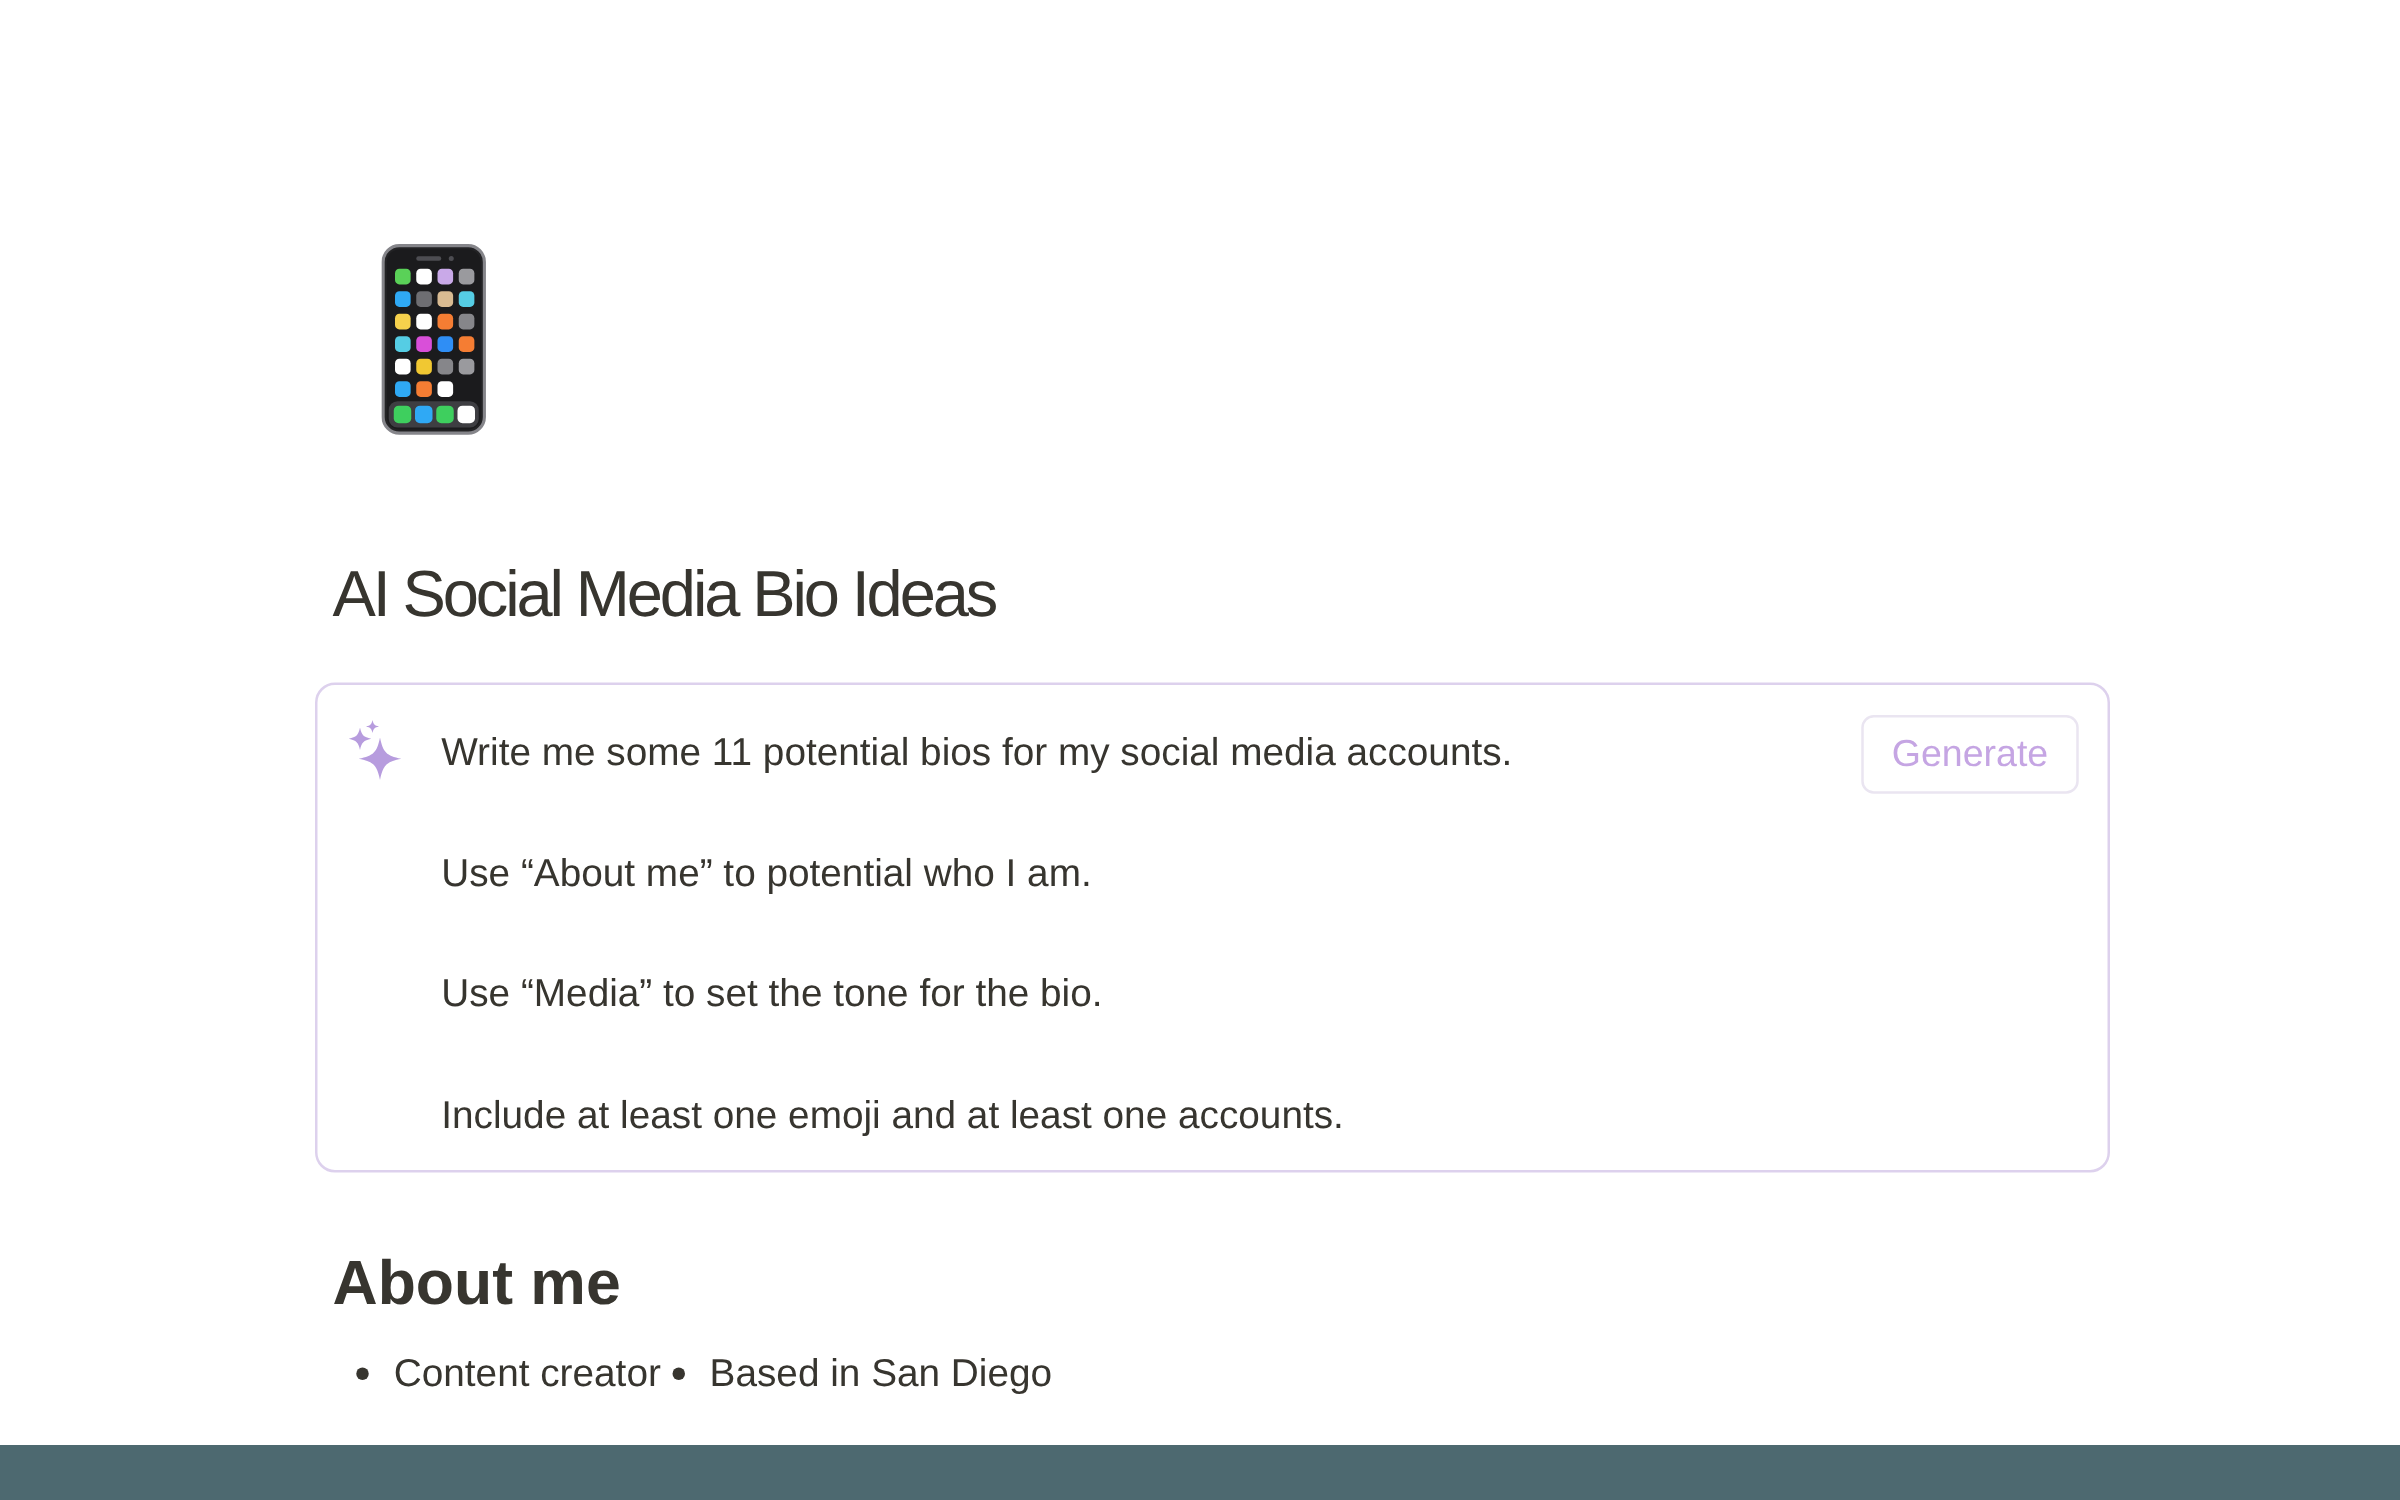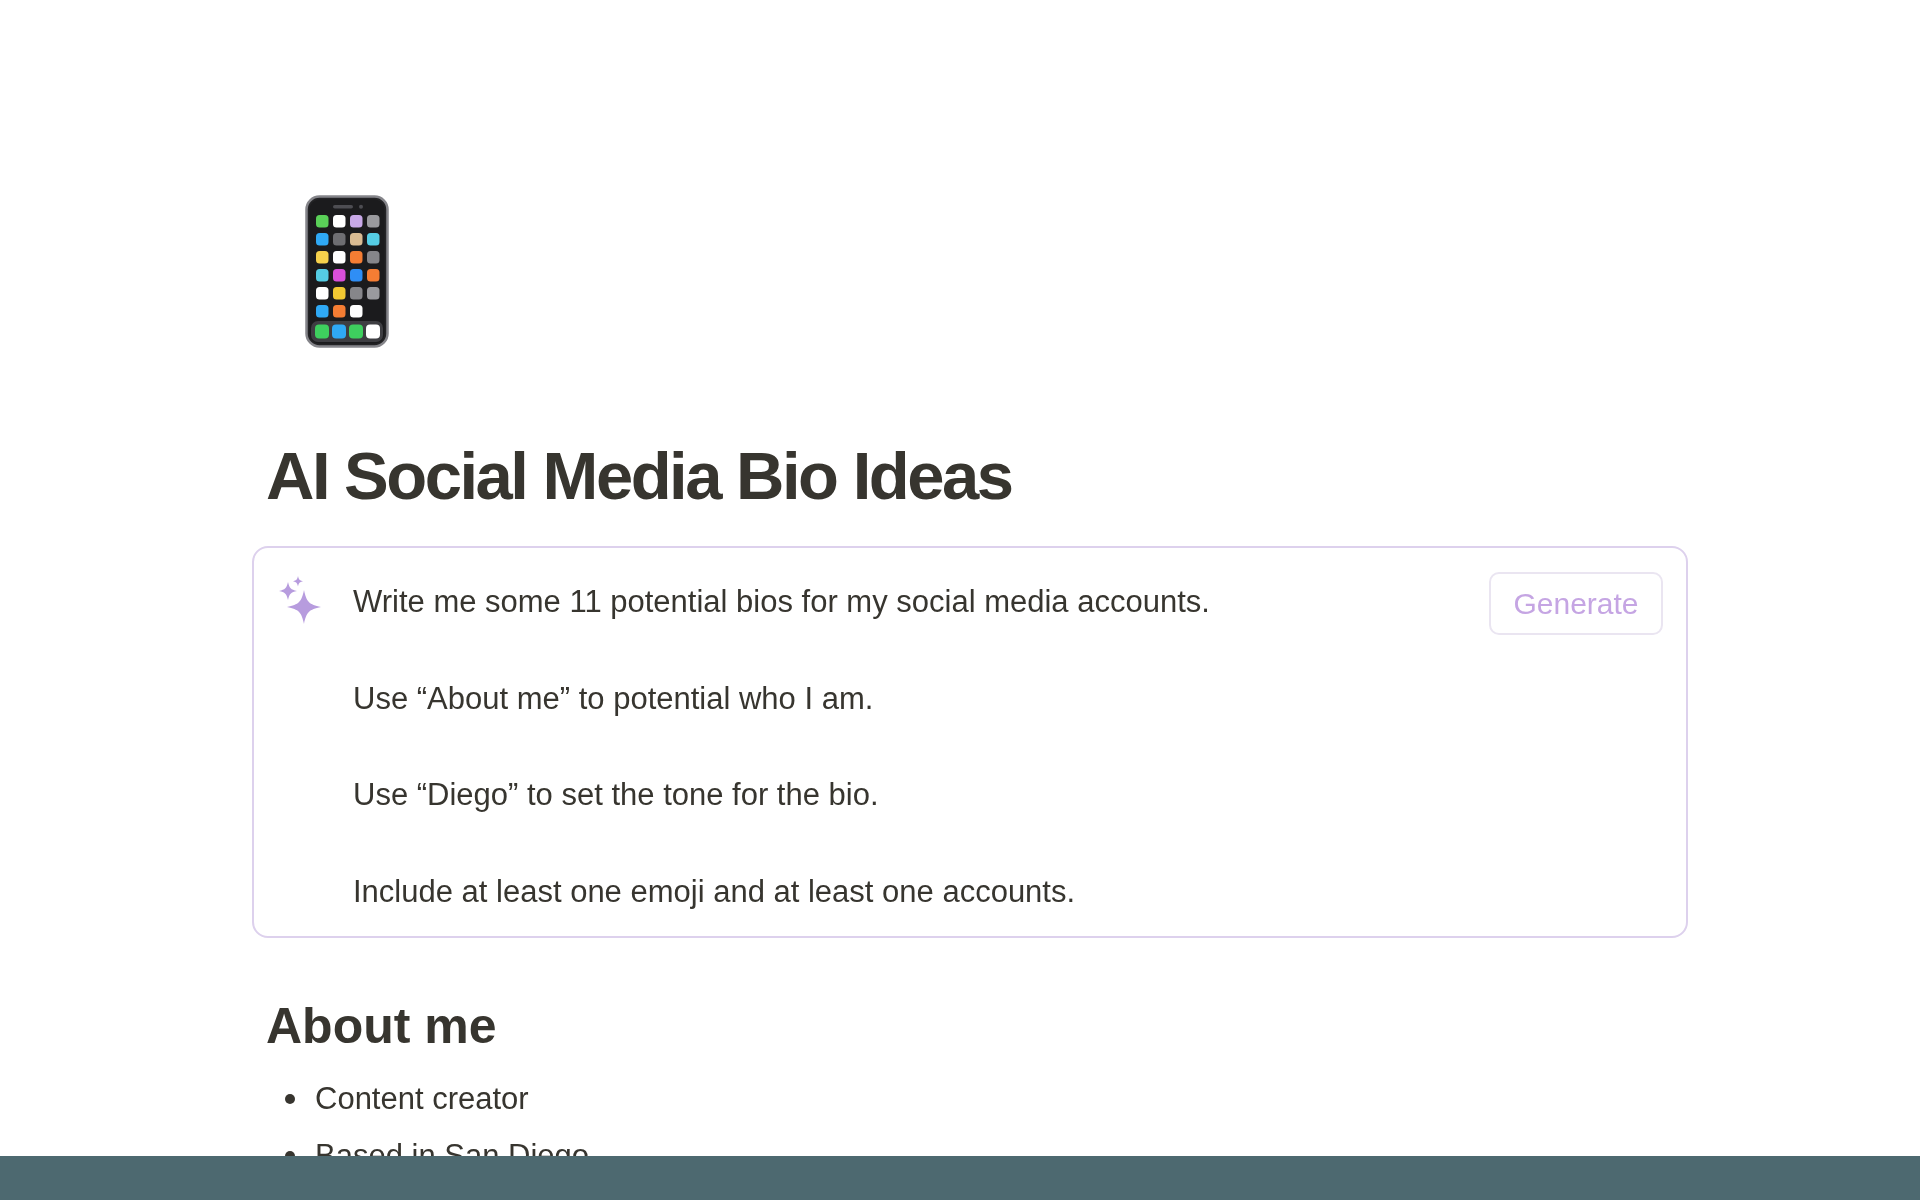--- a/index.html
+++ b/index.html
@@ -24,21 +24,21 @@
   
   .page-icon {
     position: absolute; left: 305px; top: 195px;
     width: 84px; height: 153px; cursor: pointer;
   }
   .page-icon svg { display: block; width: 100%; height: 100%; }
 
   
   .page-title {
     position: absolute; left: 266px; top: 428px;
-    font-size: 67px; line-height: 96px; font-weight: 700;
+    font-size: 52px; line-height: 96px; font-weight: 400;
     letter-spacing: -2.5px; color: var(--text-color);
     white-space: nowrap;
   }
 
   
   .ai-block {
     position: absolute; left: 252px; top: 546px;
     width: 1436px; height: 392px;
     background: var(--background);
     border: 2px solid var(--ai-border-color);
@@ -73,21 +73,21 @@
   }
 
   
   .about-heading {
     position: absolute; left: 266px; top: 995px;
     font-size: 50px; line-height: 62px; font-weight: 700;
     color: var(--text-color); white-space: nowrap;
   }
   .bullet-list {
     position: absolute; left: 285px; top: 1075px;
-    display: flex; flex-direction: column; gap: 9px;
+    display: flex; gap: 9px;
   }
   .bullet-item {
     display: flex; align-items: center;
     height: 48px; font-size: 31px; line-height: 48px;
     color: var(--text-color); white-space: nowrap; cursor: text;
   }
   .bullet-dot {
     width: 10px; height: 10px; border-radius: 50%;
     background: var(--text-color);
     margin-right: 20px; flex: 0 0 auto;
@@ -156,21 +156,21 @@
     <span class="sparkle">
       <svg viewBox="0 0 46 48">
         <path fill="#B79CDE" d="M26 14 C28.5 26 31 28.5 43 31 C31 33.5 28.5 36 26 48 C23.5 36 21 33.5 9 31 C21 28.5 23.5 26 26 14 Z"></path>
         <path fill="#B79CDE" d="M10 6 C11.4 12.2 12.8 13.6 19 15 C12.8 16.4 11.4 17.8 10 24 C8.6 17.8 7.2 16.4 1 15 C7.2 13.6 8.6 12.2 10 6 Z"></path>
         <path fill="#B79CDE" d="M20 0 C20.8 3.6 21.6 4.4 25.2 5.2 C21.6 6 20.8 6.8 20 10.4 C19.2 6.8 18.4 6 14.8 5.2 C18.4 4.4 19.2 3.6 20 0 Z"></path>
       </svg>
     </span>
 
     <div class="prompt-line l0">Write me some 11 potential bios for my social media accounts.</div>
     <div class="prompt-line l1">Use “About me” to potential who I am.</div>
-    <div class="prompt-line l2">Use “Diego” to set the tone for the bio.</div>
+    <div class="prompt-line l2">Use “Media” to set the tone for the bio.</div>
     <div class="prompt-line l3">Include at least one emoji and at least one accounts.</div>
 
     <button class="generate-btn">Generate</button>
   </div>
 
   <h2 class="about-heading">About me</h2>
 
   <div class="bullet-list">
     <div class="bullet-item">
       <span class="bullet-dot"></span>

